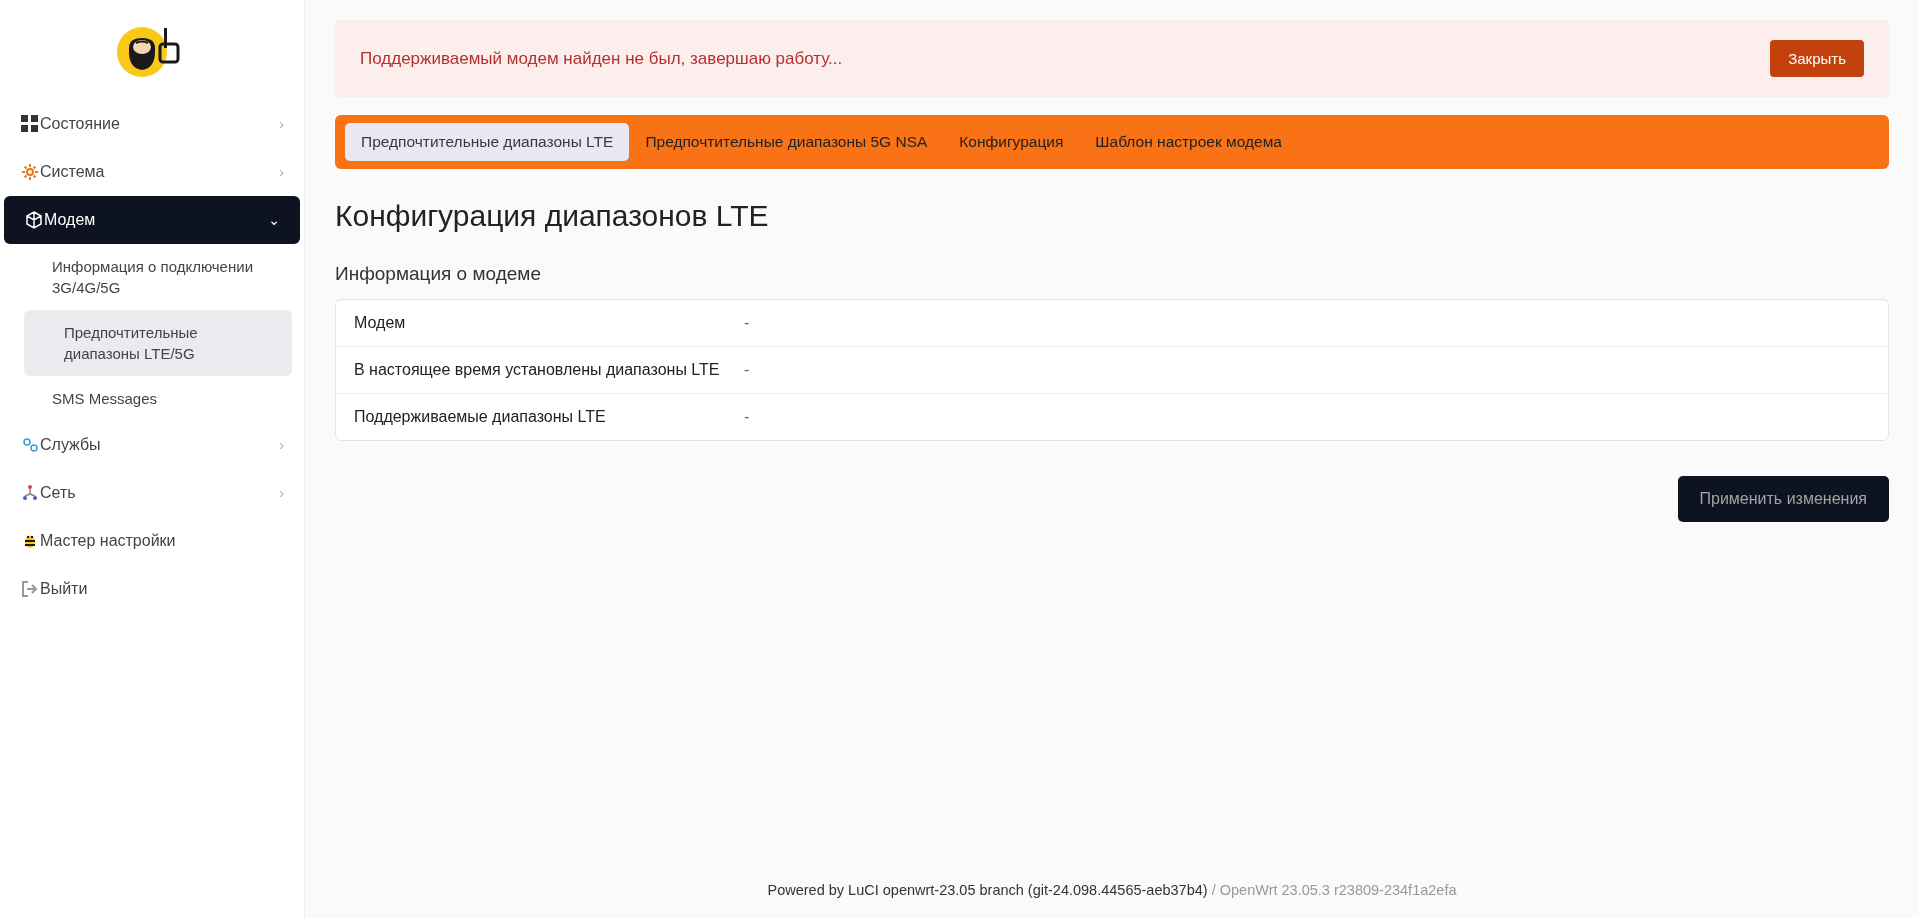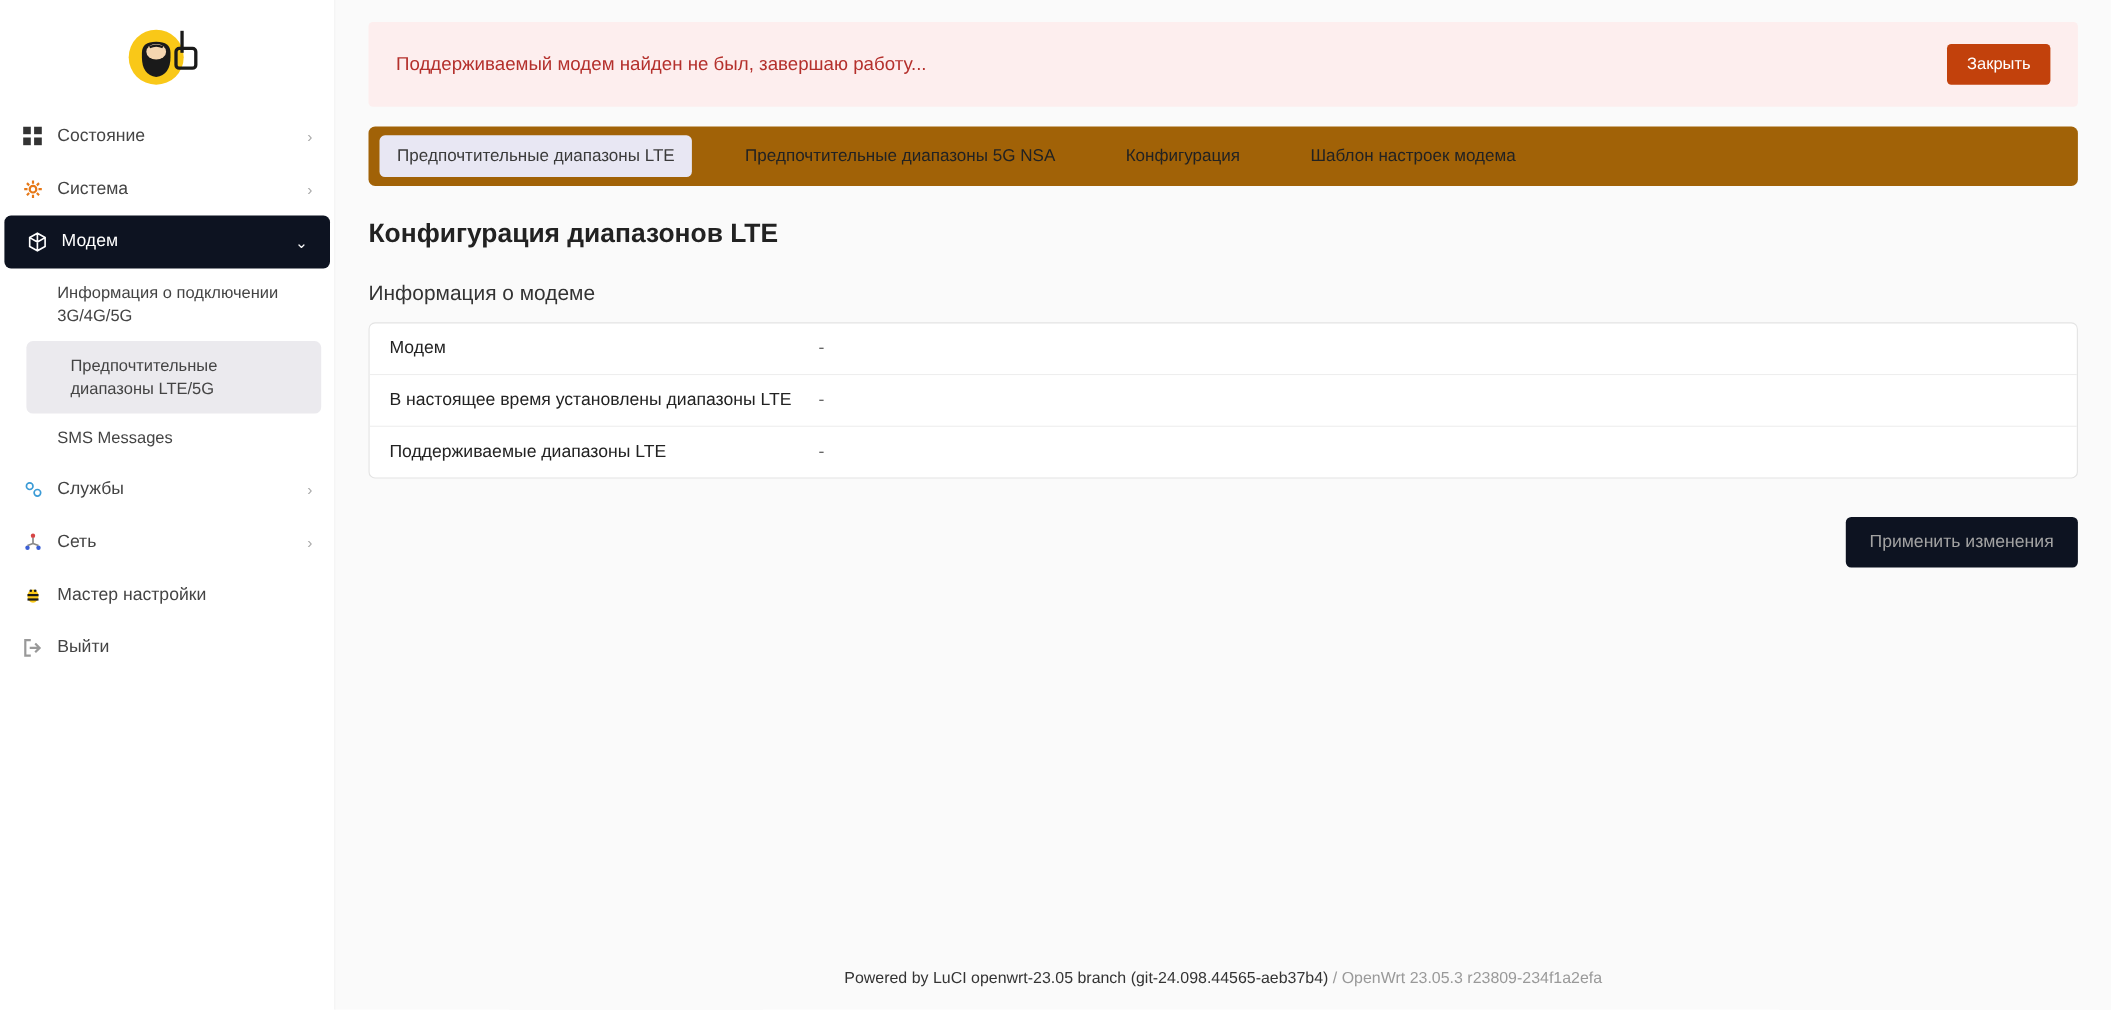--- a/index.html
+++ b/index.html
@@ -1,37 +1,37 @@
 <!DOCTYPE html>
 <html><head>
 <meta charset="utf-8">
 <style>
 * { box-sizing: border-box; margin: 0; padding: 0; }
 body { font-family: "Segoe UI", Arial, sans-serif; background: #fff; color: #333; }
 .layout { display: flex; min-height: 100vh; }
 .sidebar { width: 305px; background: #fff; border-right: 1px solid #eee; padding-top: 10px; }
 .logo { display: flex; justify-content: center; align-items: center; height: 80px; margin-bottom: 10px; }
 .logo-svg { width: 80px; height: 60px; }
-.nav-item { display: flex; align-items: center; padding: 14px 20px; cursor: pointer; color: #444; font-size: 16px; gap: 12px; }
+.nav-item { display: flex; align-items: center; padding: 14px 20px; cursor: pointer; color: #444; font-size: 16px; }
 .nav-item.active { background: #0d1321; color: #fff; border-radius: 6px; margin: 0 4px; }
 .nav-item .chev { margin-left: auto; color: #aaa; font-size: 14px; }
 .nav-item.active .chev { color: #fff; }
 .nav-sub { padding-left: 12px; }
 .nav-sub .sub-item { padding: 12px 20px 12px 40px; cursor: pointer; color: #444; font-size: 15px; line-height: 1.4; }
 .nav-sub .sub-item.selected { background: #ebeaee; border-radius: 6px; margin: 0 12px; }
 .nav-icon { width: 20px; height: 20px; display: inline-flex; align-items: center; justify-content: center; flex-shrink: 0; }
 .main { flex: 1; background: #fafafa; display: flex; flex-direction: column; }
 .alert { margin: 20px 30px 0 30px; background: #fdeeee; border-radius: 4px; padding: 20px 25px; display: flex; align-items: center; }
 .alert-text { color: #b4302c; font-size: 17px; }
 .alert-btn { margin-left: auto; background: #c2410c; color: #fff; border: none; padding: 10px 18px; border-radius: 4px; font-size: 15px; cursor: pointer; }
-.tabs { margin: 18px 30px 0 30px; background: #a16207; border-radius: 6px; padding: 8px 10px; display: flex; gap: 32px; flex-wrap: wrap; }
+.tabs { margin: 18px 30px 0 30px; background: #f97316; border-radius: 6px; padding: 8px 10px; display: flex; gap: 0; flex-wrap: wrap; }
 .tab { padding: 10px 16px; border-radius: 5px; cursor: pointer; font-size: 15.5px; color: #222; }
 .tab.active { background: #e8e7f3; color: #3a3a3a; font-weight: 500; }
 .content { margin: 20px 30px; }
-.page-title { font-size: 24px; color: #222; margin: 10px 0 30px 0; font-weight: 700; }
+.page-title { font-size: 30px; color: #222; margin: 10px 0 30px 0; font-weight: 400; }
 .section-title { font-size: 19px; color: #333; margin-bottom: 14px; font-weight: 500; }
 .info-table { border: 1px solid #e3e3e3; border-radius: 6px; background: #fff; }
 .info-row { display: flex; padding: 14px 18px; border-bottom: 1px solid #eee; }
 .info-row:last-child { border-bottom: none; }
 .info-label { width: 390px; font-size: 16px; color: #222; padding-right: 10px; }
 .info-value { color: #666; font-size: 16px; }
 .actions { display: flex; justify-content: flex-end; margin-top: 35px; }
 .apply-btn { background: #0d1321; color: #a3a3a3; border: none; padding: 14px 22px; border-radius: 5px; font-size: 16px; cursor: pointer; }
 .footer { text-align: center; padding: 20px 0; font-size: 14.5px; color: #333; margin-top: auto; }
 .footer .ver { color: #999; }

